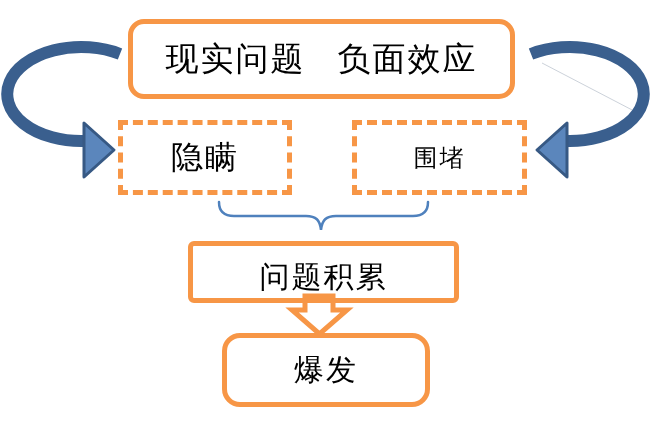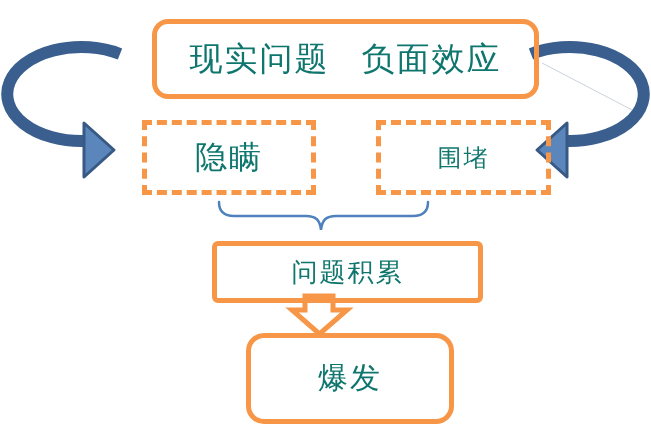--- a/index.html
+++ b/index.html
@@ -8,32 +8,31 @@
     width:651px;height:429px;
     background:#ffffff;
     overflow:hidden;
     font-family:"Liberation Serif","DejaVu Serif",serif;
   }
   .layer{position:absolute;left:0;top:0;width:651px;height:429px;}
   .box{
     position:absolute;
     box-sizing:border-box;
     display:flex;align-items:center;justify-content:center;
-    color:#0f766e;
+    color:#000000;
     background:#ffffff00;
     z-index:2;
-    margin-left:24px;
   }
   .solid{border:5px solid #F79646;}
   .dashed{border:5px dashed #F79646;align-items:center;}
   .top-box{left:128px;top:19px;width:387px;height:80px;border-radius:16px;font-size:33px;gap:32px;}
   .conceal-box{left:118px;top:120px;width:174px;height:75px;font-size:32px;}
   .contain-box{left:352px;top:120px;width:175px;height:75px;font-size:24px;}
-  .accum-box{left:188px;top:241px;width:271px;height:62px;border-radius:6px;font-size:26px;}
-  .burst-box{left:222px;top:333px;width:208px;height:91px;border-radius:18px;font-size:30px;}
+  .accum-box{left:188px;top:241px;width:271px;height:62px;border-radius:6px;font-size:30px;align-items:flex-end;}
+  .burst-box{left:222px;top:333px;width:208px;height:74px;border-radius:18px;font-size:30px;}
   .label{white-space:nowrap;letter-spacing:2px;}
   svg{display:block;}
 </style>
 </head>
 <body>
 
 <div class="canvas">
 
   <svg class="layer" viewBox="0 0 651 429" aria-hidden="true">
 

